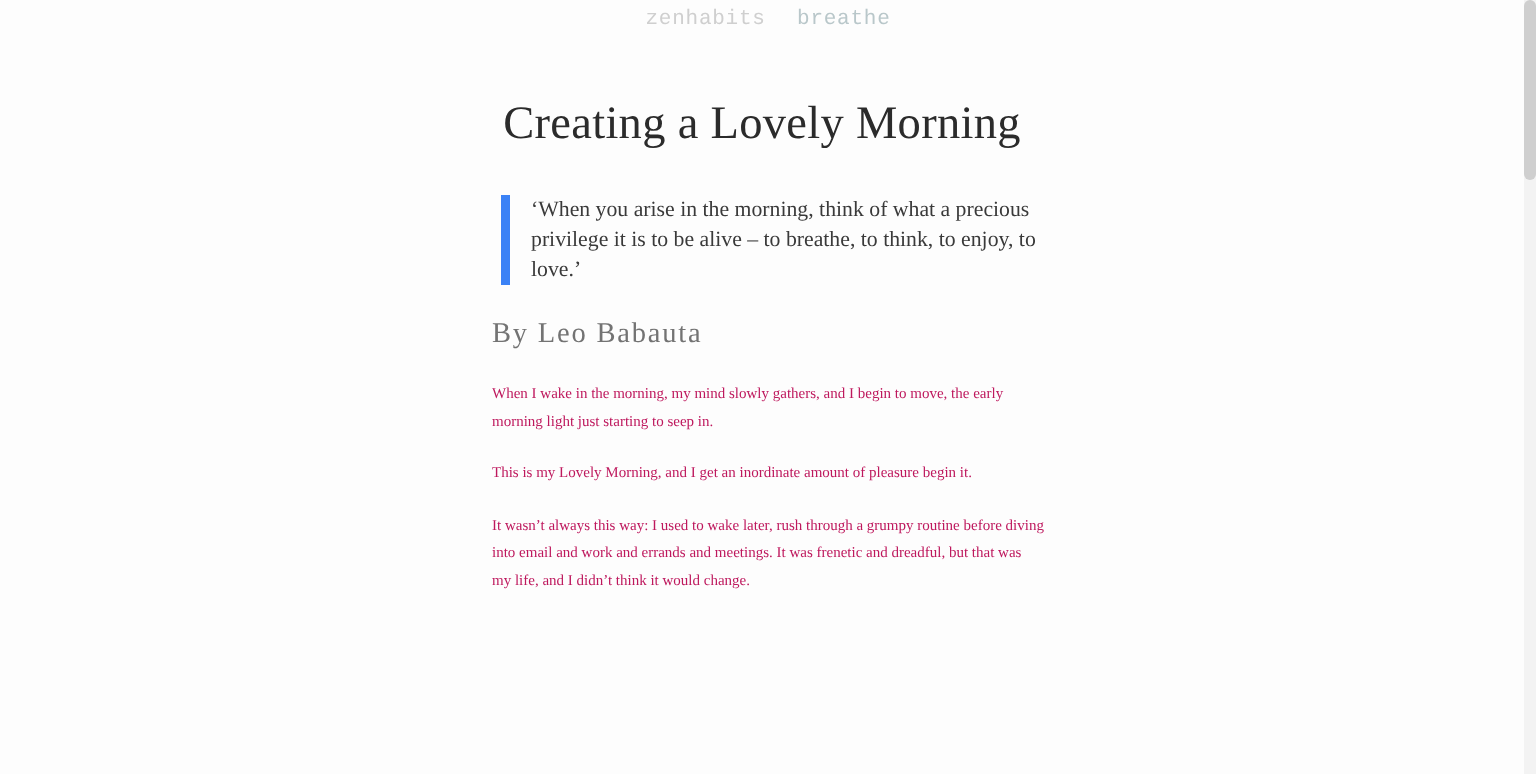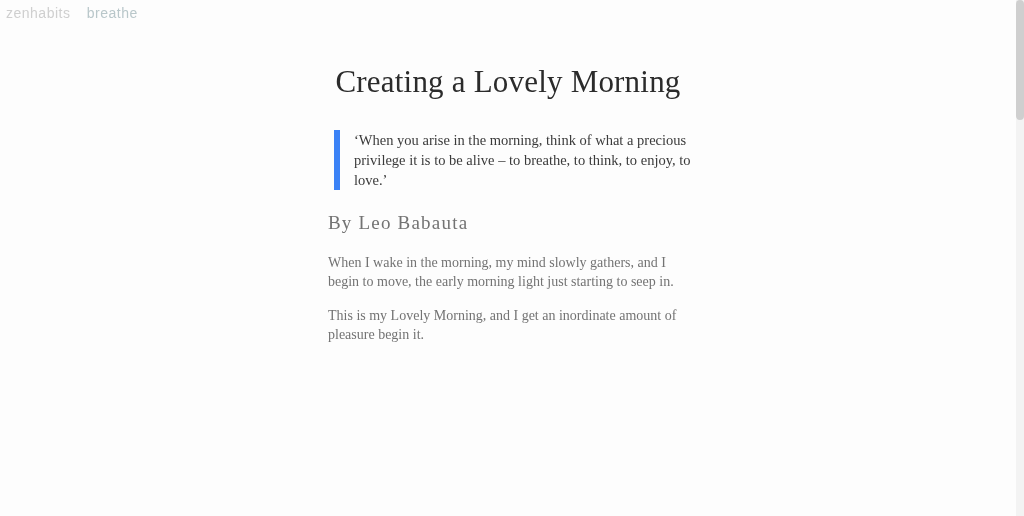--- a/index.html
+++ b/index.html
@@ -35,22 +35,22 @@
     width: 8px;
     height: 120px;
     background: #cfcfcf;
     border-radius: 4px;
   }
   .site-nav {
     position: absolute;
     top: 5px;
     left: 0;
     width: 1024px;
-    text-align: left;
-    font-family: Liberation Sans, sans-serif;
+    text-align: center;
+    font-family: Liberation Mono, monospace;
     font-size: 14px;
     letter-spacing: 0.5px;
   }
   .site-nav a {
     text-decoration: none;
     margin: 0 6px;
   }
   .nav-zenhabits {
     color: #cfcfcf;
   }
@@ -98,23 +98,23 @@
     text-align: left;
     font-family: "Liberation Serif", serif;
     font-size: 19px;
     letter-spacing: 1.2px;
     color: #737373;
     width: 368px;
   }
   p.para {
     margin: 0 0 16px 0;
     font-family: "Liberation Serif", serif;
-    font-size: 14px;
+    font-size: 10px;
     line-height: 18.5px;
-    color: #737373;
+    color: #be185d;
     width: 368px;
   }
   .paras {
     margin-top: 20px;
   }
 </style>
 </head>
 <body>
 
 <div class="page">
@@ -132,20 +132,21 @@
 
       <blockquote class="quote">
         <span>‘When you arise in the morning, think of what a precious privilege it is to be alive – to breathe, to think, to enjoy, to love.’</span>
       </blockquote>
 
       <div class="byline">By Leo Babauta</div>
 
       <div class="paras">
         <p class="para">When I wake in the morning, my mind slowly gathers, and I begin to move, the early morning light just starting to seep in.</p>
         <p class="para">This is my Lovely Morning, and I get an inordinate amount of pleasure begin it.</p>
+        <p class="para">It wasn’t always this way: I used to wake later, rush through a grumpy routine before diving into email and work and errands and meetings. It was frenetic and dreadful, but that was my life, and I didn’t think it would change.</p>
 
       </div>
 
     </div>
   </div>
 
   <div class="scroll-track">
     <div class="scroll-thumb"></div>
   </div>
 

